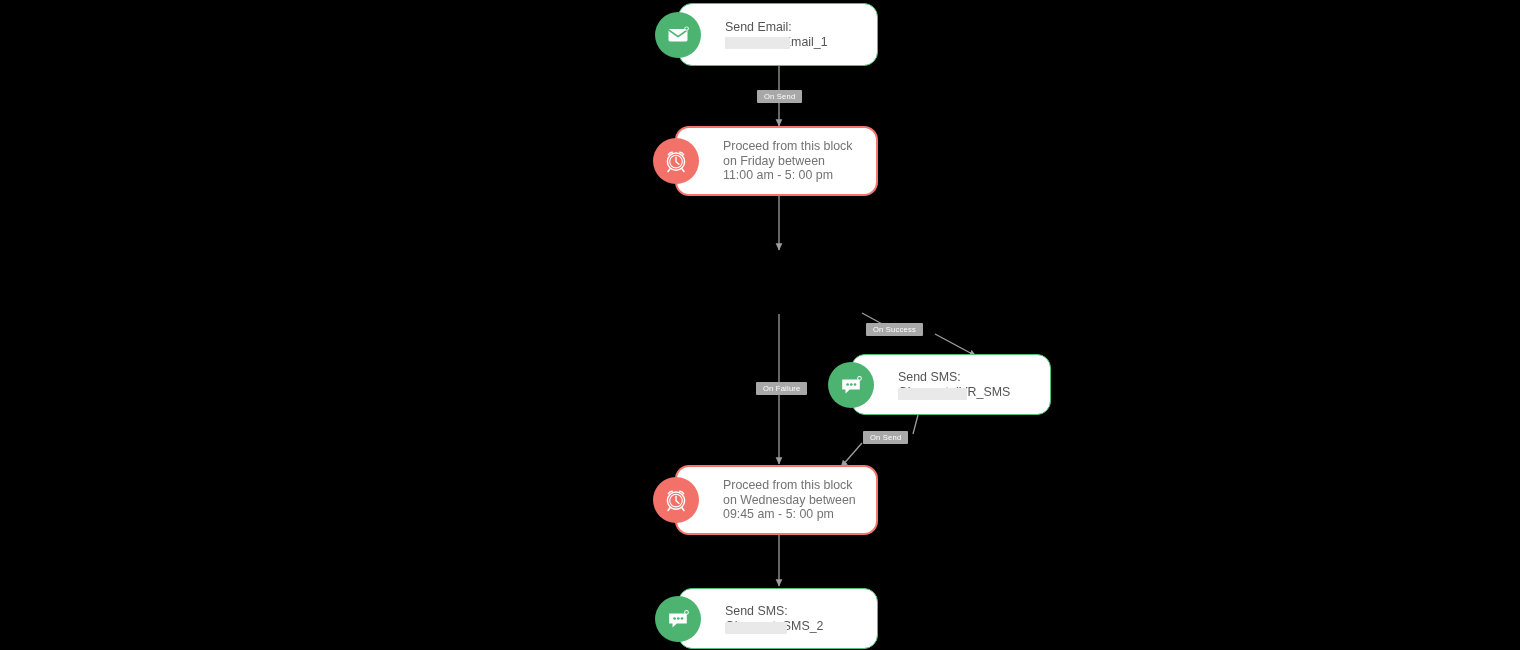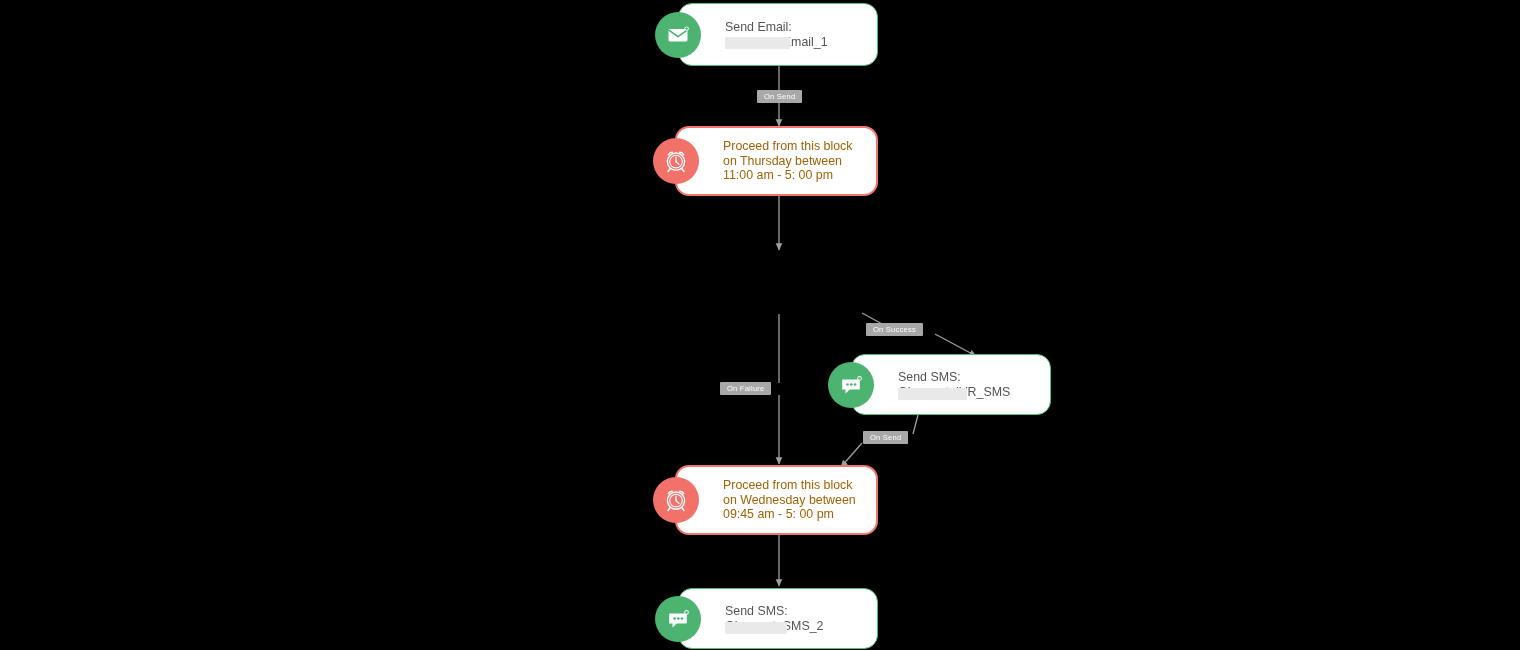--- a/index.html
+++ b/index.html
@@ -74,21 +74,21 @@
     color: #4a4a4a;
     font-size: 12.4px;
     position: relative;
   }
   .node-text .line {
     white-space: nowrap;
     display: block;
   }
   .node-text .line.t1 { color: #545454; }
   .node-text .line.t2 { color: #545454; }
-  .node.red .node-text { color: #a16207; }
+  .node.red .node-text { color: #737373; }
 
   
   .redact {
     position: absolute;
     background: #e9e9e9;
     border-radius: 1px;
   }
 
   
   .pill {
@@ -156,21 +156,21 @@
         <circle cx="15" cy="15.6" r="6.3" fill="none" stroke="#ffffff" stroke-width="1.1"></circle>
         <path d="M15,11.3 L15,15.8 L17.9,18.3" stroke="#ffffff" stroke-width="1.4" fill="none" stroke-linecap="round" stroke-linejoin="round"></path>
         <path d="M7.4,8.6 A5,5 0 0 1 11.2,6.2" stroke="#ffffff" stroke-width="1.6" fill="none" stroke-linecap="round"></path>
         <path d="M22.6,8.6 A5,5 0 0 0 18.8,6.2" stroke="#ffffff" stroke-width="1.6" fill="none" stroke-linecap="round"></path>
         <path d="M9.1,22.8 L7,25.4" stroke="#ffffff" stroke-width="1.6" fill="none" stroke-linecap="round"></path>
         <path d="M20.9,22.8 L23,25.4" stroke="#ffffff" stroke-width="1.6" fill="none" stroke-linecap="round"></path>
       </svg>
     </div>
     <div class="node-text">
       <span class="line">Proceed from this block</span>
-      <span class="line">on Thursday between</span>
+      <span class="line">on Friday between</span>
       <span class="line">11:00 am - 5: 00 pm</span>
     </div>
   </div>
 
 
   <div class="node rounded green" style="left:851px; top:354px; width:200px; height:61px;">
     <div class="badge green">
       <svg width="26" height="26" viewBox="0 0 26 26">
         <path d="M4.2,7.4 h17.6 v10.2 h-10 l-4.3,4 v-4 h-3.3 z" fill="#ffffff"></path>
         <circle cx="9.6" cy="12.5" r="1.35" fill="#4cb370"></circle>
@@ -221,17 +221,17 @@
       <span class="line t1">Send SMS:</span>
       <span class="line t2">Gigamart_SMS_2</span>
       <span class="redact" style="left:0px; top:18px; width:62px; height:12px;"></span>
     </div>
   </div>
 
   <div class="pill" style="left:757px; top:90px;">On Send</div>
 
   <div class="pill" style="left:866px; top:323px;">On Success</div>
 
-  <div class="pill" style="left:720px; top:382px;">On Failure</div>
+  <div class="pill" style="left:756px; top:382px;">On Failure</div>
 
   <div class="pill" style="left:863px; top:431px;">On Send</div>
 
 </div>
 
 </body></html>

